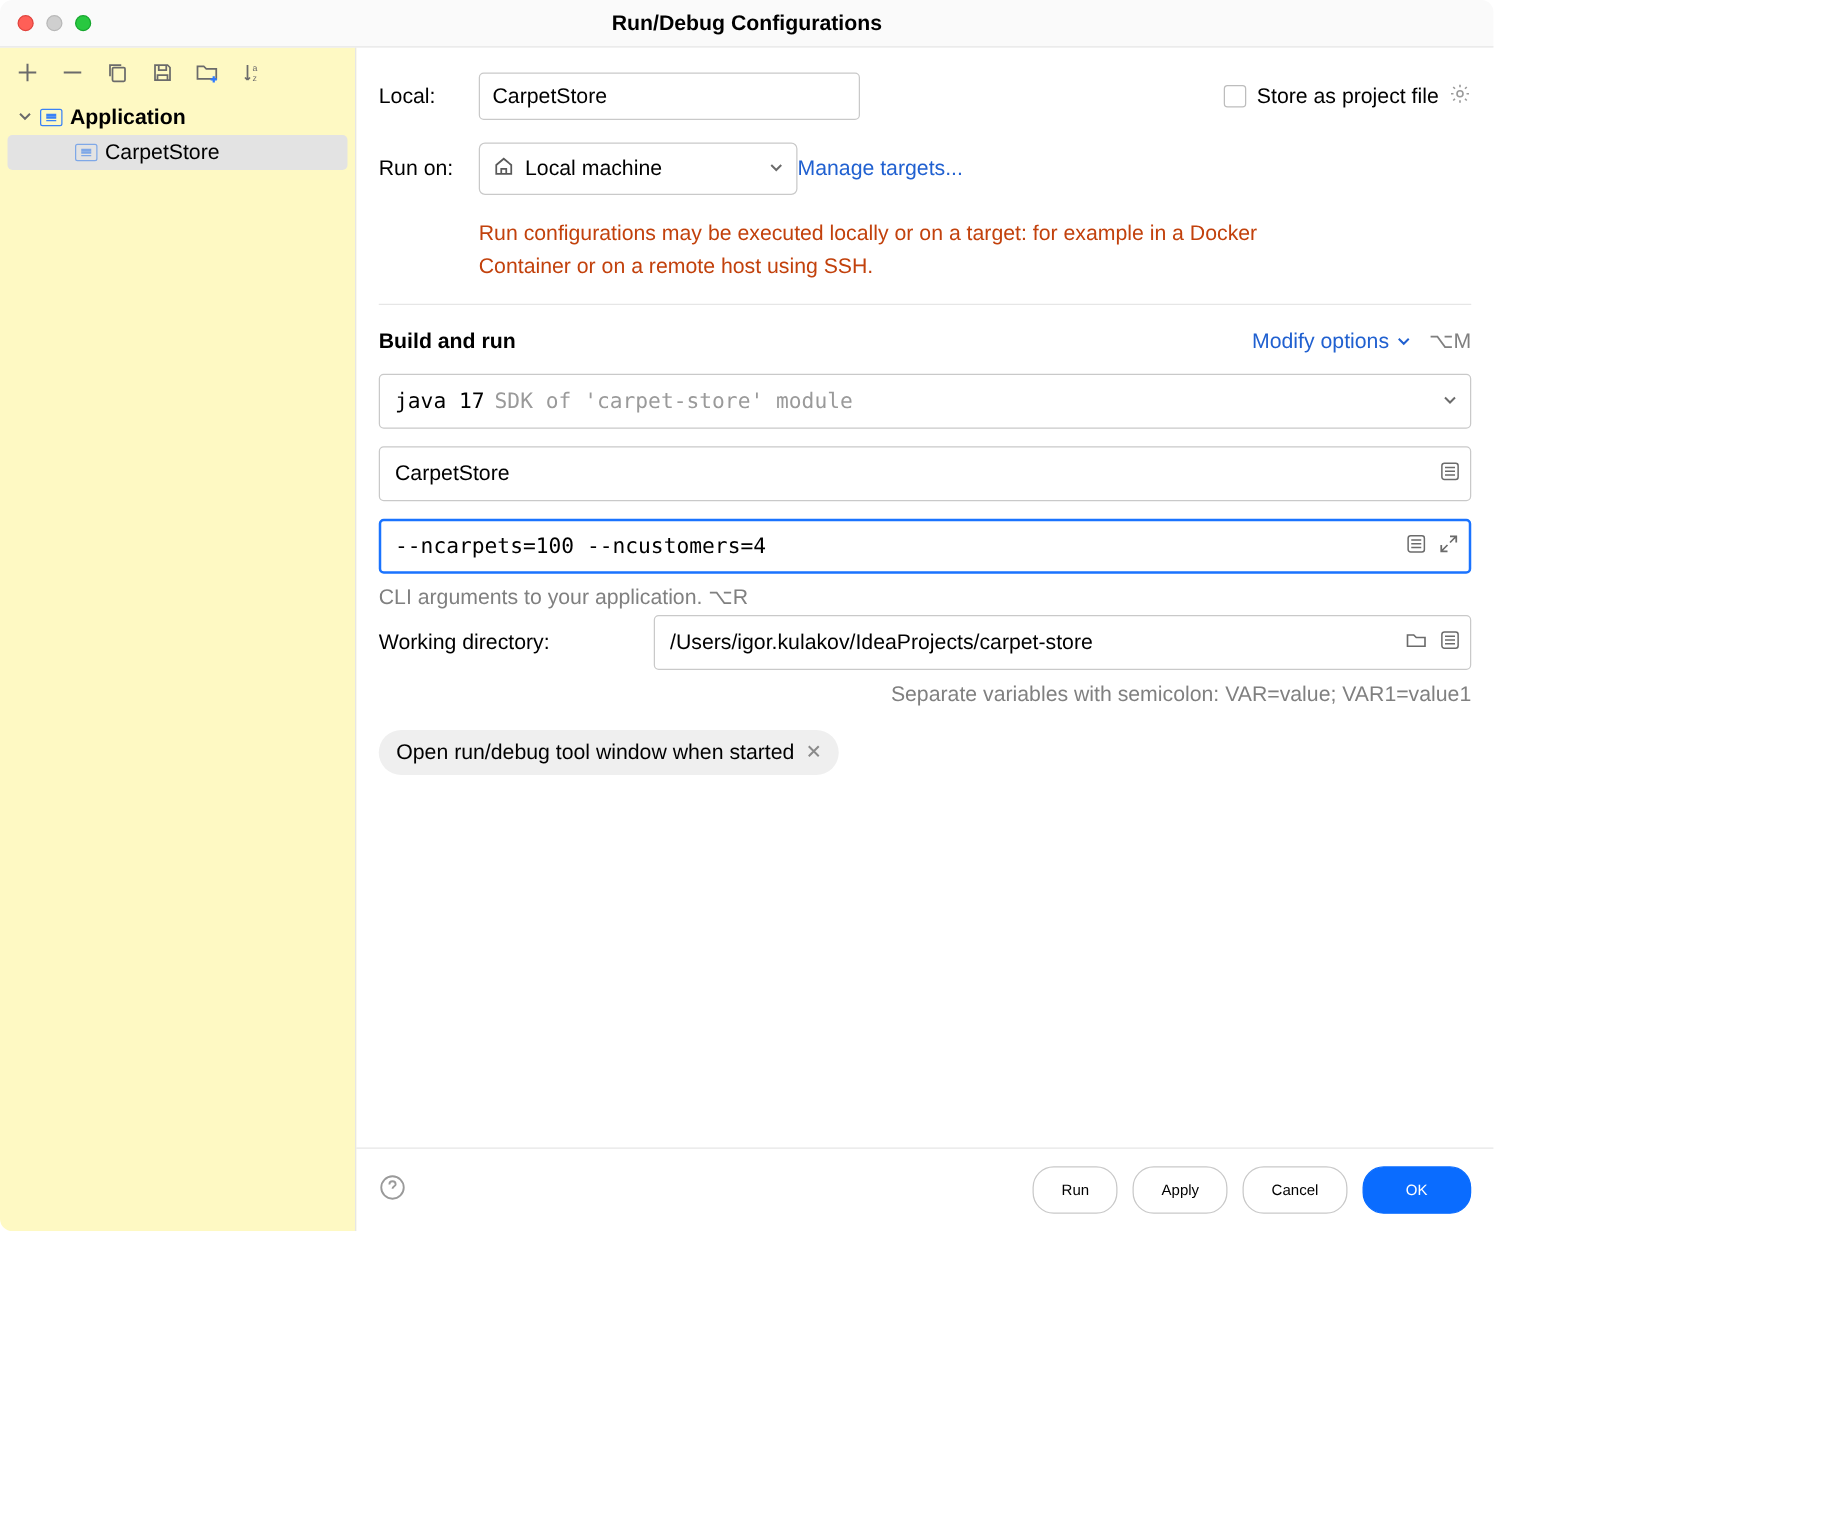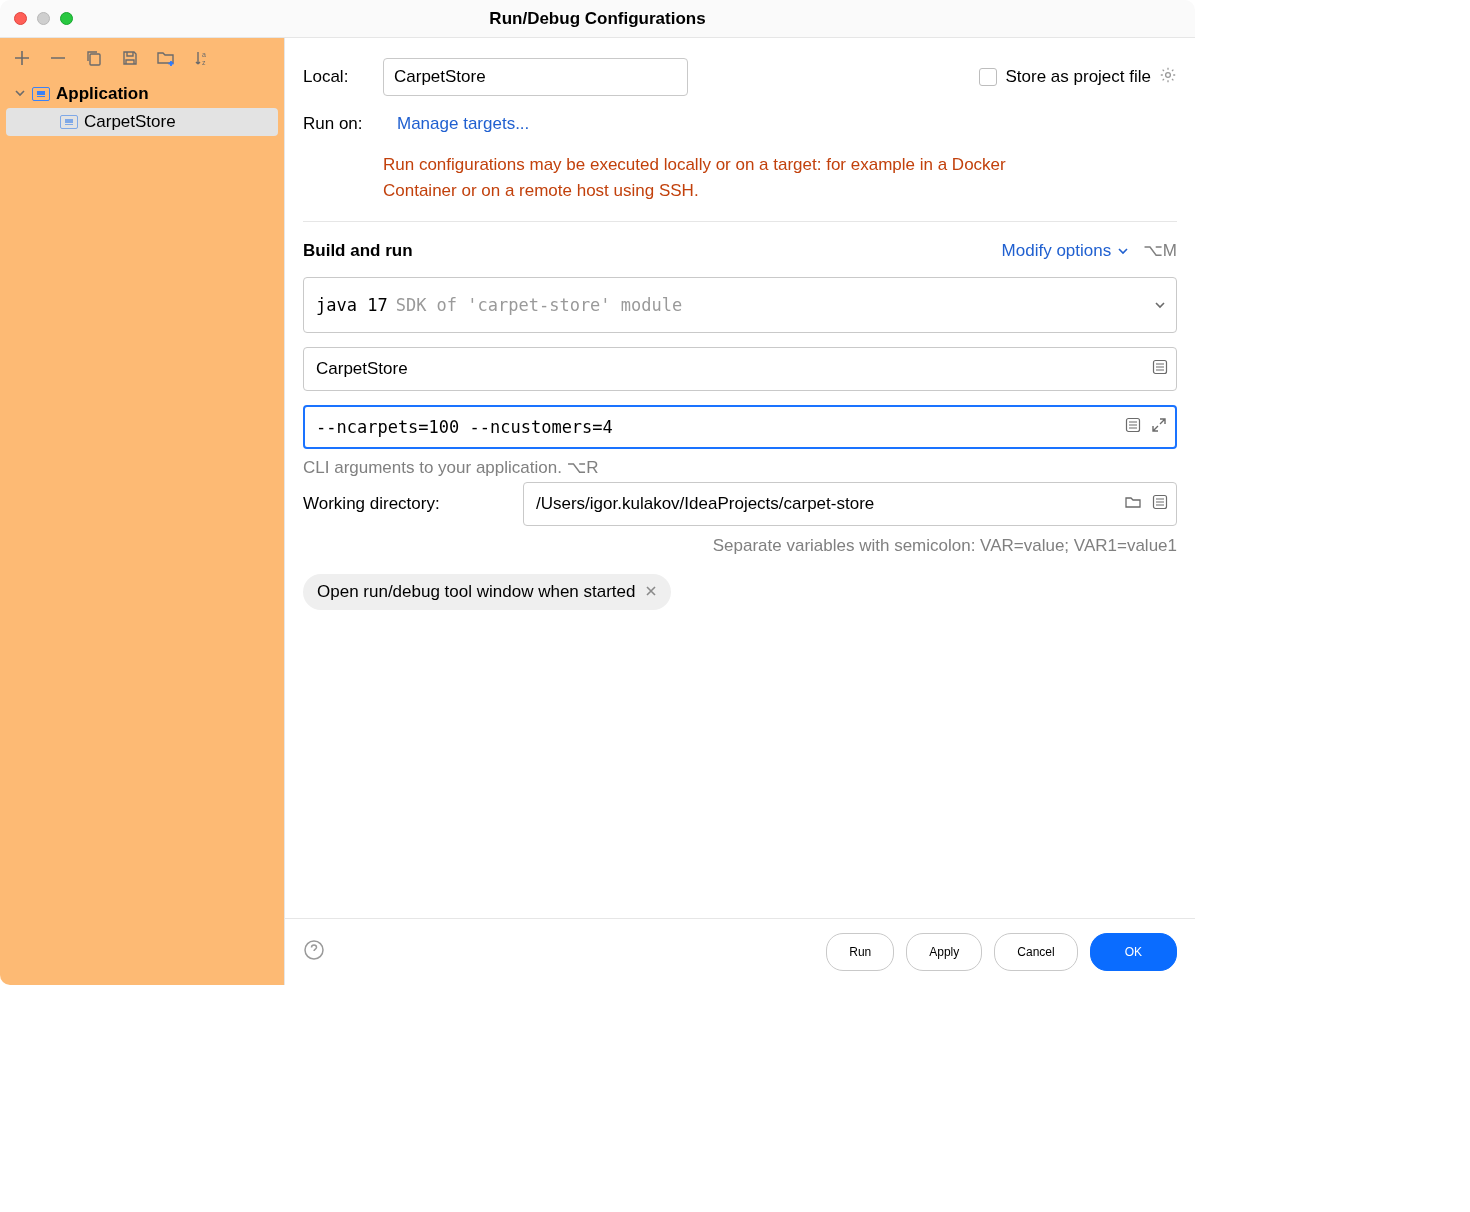--- a/index.html
+++ b/index.html
@@ -7,21 +7,21 @@
   .window { width: 100%; height: 100%; display: flex; flex-direction: column; background: #fff; border-radius: 10px; overflow: hidden; }
   .titlebar { height: 38px; display: flex; align-items: center; position: relative; background: #fafafa; border-bottom: 1px solid #e6e6e6; }
   .traffic { display: flex; gap: 10px; padding-left: 14px; }
   .traffic .dot { width: 13px; height: 13px; border-radius: 50%; }
   .dot.red { background: #ff5f57; border: 0.5px solid #e0443e; }
   .dot.yellow { background: #cfcfcf; border: 0.5px solid #b8b8b8; }
   .dot.green { background: #28c840; border: 0.5px solid #16a62e; }
   .title { position: absolute; left: 50%; transform: translateX(-50%); font-weight: 700; font-size: 17px; }
 
   .body { flex: 1; display: flex; }
-  .sidebar { width: 285px; border-right: 1px solid #e6e6e6; display: flex; flex-direction: column; background: #fdba74; }
+  .sidebar { width: 285px; border-right: 1px solid #e6e6e6; display: flex; flex-direction: column; background: #fef9c3; }
   .toolbar { display: flex; gap: 16px; padding: 10px 12px 8px 12px; align-items: center; }
   .tool { width: 20px; height: 20px; display: inline-flex; align-items: center; justify-content: center; color: #6b6b6b; }
   .tool svg { stroke: #6b6b6b; }
   .tree { flex: 1; padding-top: 4px; }
   .tree-row { display: flex; align-items: center; height: 28px; padding-left: 14px; gap: 6px; }
   .tree-row.indent { padding-left: 60px; }
   .tree-row.selected { background: #e3e3e3; border-radius: 4px; margin: 0 6px; padding-left: 54px; }
   .tree-caret svg { stroke: #6b6b6b; }
   .file-ico { width: 18px; height: 14px; border: 1.5px solid #3b82f6; border-radius: 2px; display: inline-flex; align-items: center; justify-content: center; }
   .file-ico.light { border-color: #7fa8e7; }
@@ -45,21 +45,21 @@
   .select .chev { position: absolute; right: 10px; color: #6b6b6b; }
   .runon-help { margin-left: 80px; color: #c2410c; font-size: 17px; line-height: 1.5; width: 650px; margin-bottom: 18px; }
   .hr { border-top: 1px solid #e6e6e6; margin-bottom: 18px; }
 
   .section-head { display: flex; align-items: center; margin-bottom: 16px; }
   .section-title { font-weight: 700; font-size: 17px; }
   .modify { margin-left: auto; display: flex; align-items: center; gap: 6px; color: #2060d0; cursor: pointer; }
   .kbd { color: #808080; margin-left: 14px; font-size: 17px; }
 
   .field-row { display: flex; align-items: center; margin-bottom: 14px; }
-  .sdk { height: 56px; border: 1px solid #c9c9c9; border-radius: 4px; display: flex; align-items: center; padding: 0 12px; width: 100%; position: relative; font-family: ui-monospace, Menlo, monospace; font-size: 17px; }
+  .sdk { height: 44px; border: 1px solid #c9c9c9; border-radius: 4px; display: flex; align-items: center; padding: 0 12px; width: 100%; position: relative; font-family: ui-monospace, Menlo, monospace; font-size: 17px; }
   .sdk .chev { position: absolute; right: 10px; color: #6b6b6b; }
   .sdk .mono-dim { color: #9a9a9a; margin-left: 8px; }
 
   .field-input { height: 44px; border: 1px solid #c9c9c9; border-radius: 4px; padding: 0 12px; width: 100%; font-size: 17px; position: relative; display: flex; align-items: center; }
   .field-input input { border: none; outline: none; flex: 1; font-size: 17px; font-family: inherit; background: transparent; }
   .field-input.mono input { font-family: ui-monospace, Menlo, monospace; }
   .field-input .icons { position: absolute; right: 8px; display: flex; gap: 10px; color: #6b6b6b; }
   .field-input.focused { border: 2px solid #1a73ff; padding: 0 11px; }
 
   .caption { color: #808080; margin-top: -6px; margin-bottom: 4px; font-size: 17px; }
@@ -172,21 +172,35 @@
             <svg width="18" height="18" viewBox="0 0 18 18" fill="none" stroke="#9a9a9a" stroke-width="1.3">
                 <circle cx="9" cy="9" r="2.4"></circle>
                 <path d="M9 1.8v2M9 14.2v2M1.8 9h2M14.2 9h2M3.6 3.6l1.4 1.4M13 13l1.4 1.4M14.4 3.6L13 5M5 13l-1.4 1.4"></path>
               </svg>
           </span>
         </div>
       </div>
 
       <div class="row">
         <span class="label">Run on:</span>
-        <span class="linklike" style="margin-left:14px">Manage targets...</span>
+        <div class="select">
+          <span>
+            <svg width="18" height="18" viewBox="0 0 18 18" fill="none" stroke="#5a5a5a" stroke-width="1.4">
+                <path d="M3 8l6-5 6 5v7H3z"></path>
+                <path d="M7 15v-4h4v4"></path>
+              </svg>
+          </span>
+          <span>Local machine</span>
+          <span class="chev">
+            <svg width="12" height="12" viewBox="0 0 12 12" fill="none" stroke="#6b6b6b" stroke-width="1.6">
+                <path d="M2 4l4 4 4-4"></path>
+              </svg>
+          </span>
+        </div>
+        <span class="linklike" style="">Manage targets...</span>
       </div>
       <div class="runon-help">Run configurations may be executed locally or on a target: for example in a Docker Container or on a remote host using SSH.</div>
 
       <div class="hr"></div>
 
       <div class="section-head">
         <span class="section-title">Build and run</span>
         <span class="modify">
           <span>Modify options</span>
           <svg width="12" height="12" viewBox="0 0 12 12" fill="none" stroke="#2060d0" stroke-width="1.6">

